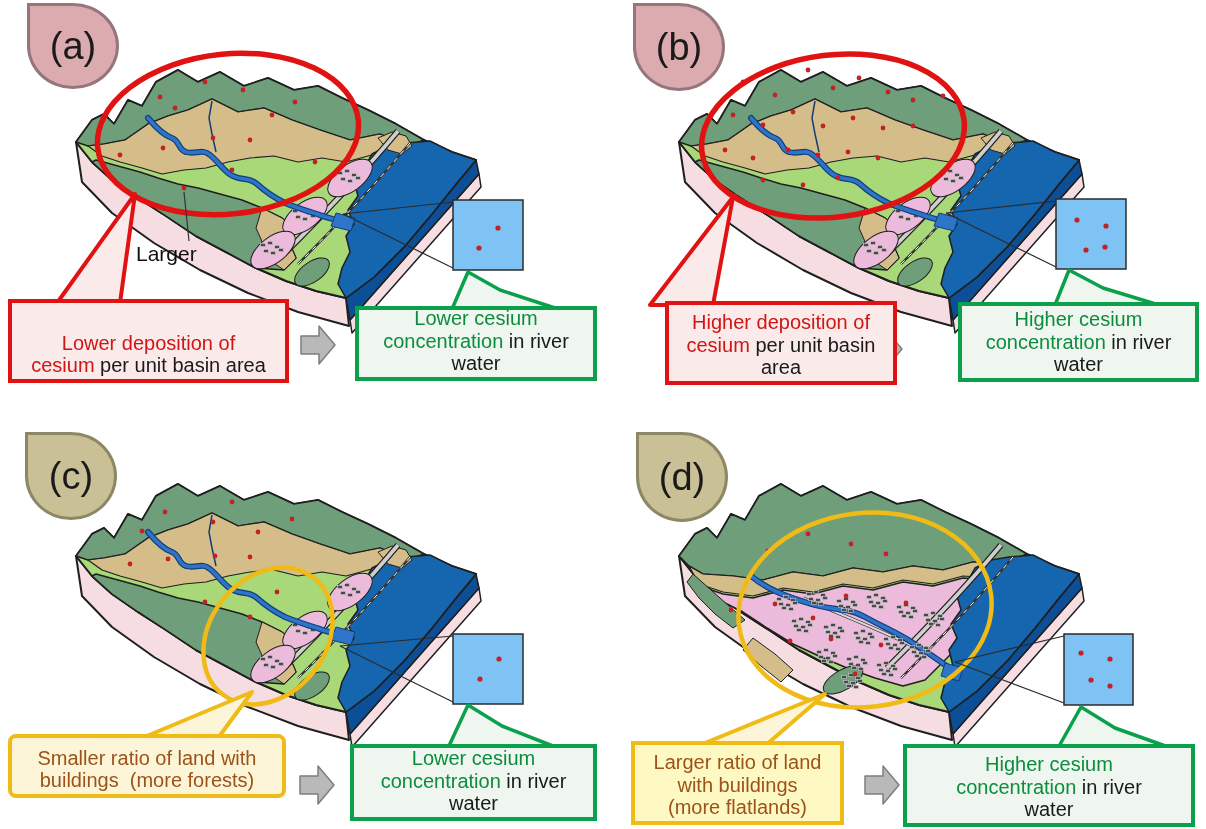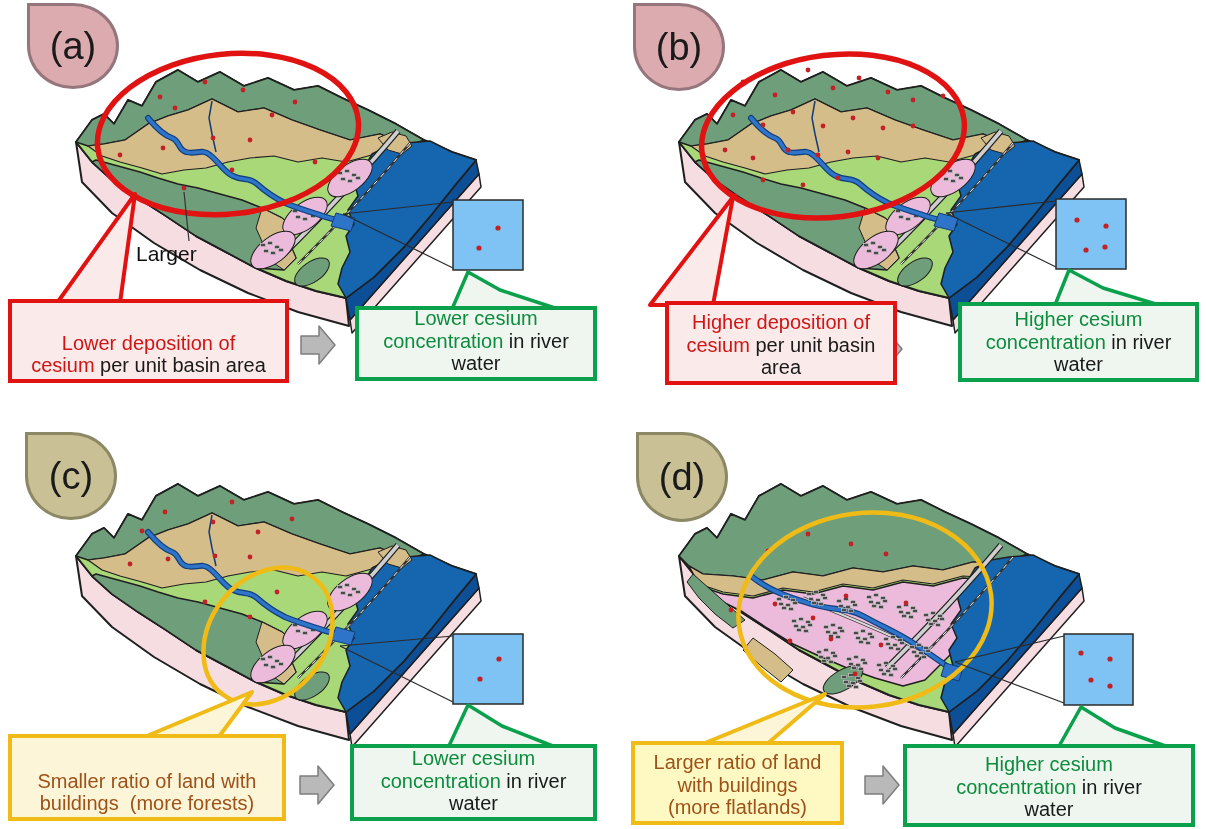--- a/index.html
+++ b/index.html
@@ -268,21 +268,21 @@
         <rect x="453" y="220" width="70" height="70" fill="#7ec3f3" stroke="#2b2b2b" stroke-width="1.5"></rect>
         <circle cx="499" cy="245" r="2.6" fill="#c22126"></circle>
         <circle cx="480" cy="265" r="2.6" fill="#c22126"></circle>
         <polygon fill="#fdf5d8" stroke="#f0bb16" stroke-width="4" stroke-linejoin="round" points="142,324 252,278 218,324"></polygon>
         <polygon fill="#eef6ef" stroke="#0ba14c" stroke-width="3.5" stroke-linejoin="round" points="448,334 468,291 502,312 558,334"></polygon>
         <polygon fill="#b9b9b9" stroke="#7e7e7e" stroke-width="1.5" stroke-linejoin="round" points="300,362 318,362 318,352 334,371 318,390 318,380 300,380"></polygon>
       </svg>
     <div class="badge" style="left: 25px; top: 18px; width: 92px; height: 88px; background: rgb(201, 192, 149); border-color: rgb(140, 136, 102);">
       <span class="badge-label">(c)</span>
     </div>
-    <div class="callout cause" style="left: 8px; top: 320px; width: 278px; height: 87px; border-color: rgb(240, 187, 22); background: rgb(253, 245, 216);">
+    <div class="callout cause" style="left: 8px; top: 320px; width: 278px; height: 64px; border-color: rgb(240, 187, 22); background: rgb(253, 245, 216); border-radius: 8px;">
       <div class="callout-text"><span class="em" style="color: rgb(156, 82, 24);">Smaller ratio of land with
 buildings  (more forests)</span><span class="plain" style="color: rgb(26, 26, 26);"></span></div>
     </div>
     <div class="callout result" style="left: 350px; top: 330px; width: 247px; height: 77px; border-color: rgb(11, 161, 76); background: rgb(238, 246, 239);">
       <div class="callout-text"><span class="em" style="color: rgb(14, 140, 62);">Lower cesium
 concentration</span><span class="plain" style="color: rgb(26, 26, 26);"> in river
 water</span></div>
     </div>
   </div>
 

